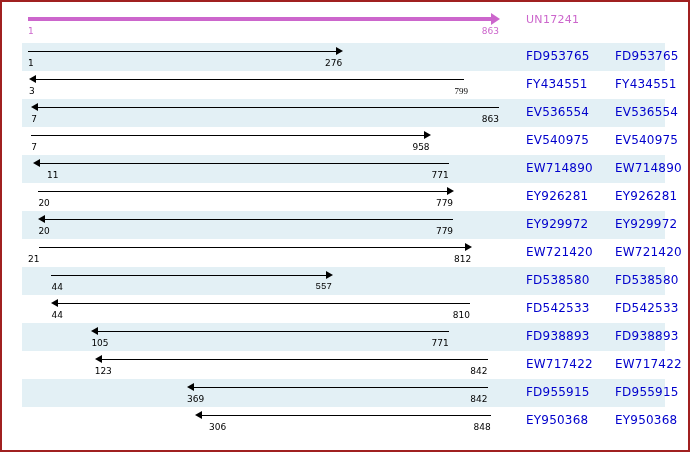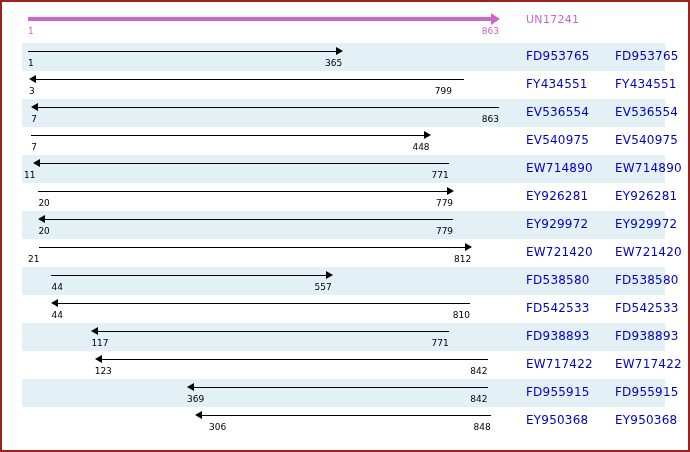--- a/index.html
+++ b/index.html
@@ -134,56 +134,56 @@
     <div class="query-tick right" style="left: 437px; width: 60px;">863</div>
     <div class="query-title">UN17241</div>
   </div>
 
   <div id="rows">
       <div class="row alt">
         <div class="band"></div>
         <div class="align-line" style="left: 26px; width: 308.182px;"></div>
         <div class="arrow-head right" style="left: 334.182px;"></div>
         <div class="coord start" style="left: 26px;">1</div>
-        <div class="coord end" style="left: 280.182px; width: 60px;">365</div>
+        <div class="coord end" style="left: 280.182px; width: 60px;">276</div>
         <div class="acc col1">FD953765</div>
         <div class="acc col2">FD953765</div>
       </div>
       <div class="row">
         <div class="band"></div>
         <div class="align-line" style="left: 33.0928px; width: 428.937px;"></div>
         <div class="arrow-head left" style="left: 27.0928px;"></div>
         <div class="coord start" style="left: 27.0928px;">3</div>
-        <div class="coord end" style="left: 390px; width: 60px;">799</div>
+        <div class="coord end" style="left: 406px; width: 60px; font-family: Liberation Serif, serif;">799</div>
         <div class="acc col1">FY434551</div>
         <div class="acc col2">FY434551</div>
       </div>
       <div class="row alt">
         <div class="band"></div>
         <div class="align-line" style="left: 35.2784px; width: 461.722px;"></div>
         <div class="arrow-head left" style="left: 29.2784px;"></div>
         <div class="coord start" style="left: 29.2784px;">7</div>
         <div class="coord end" style="left: 437px; width: 60px;">863</div>
         <div class="acc col1">EV536554</div>
         <div class="acc col2">EV536554</div>
       </div>
       <div class="row">
         <div class="band"></div>
         <div class="align-line" style="left: 29.2784px; width: 392.328px;"></div>
         <div class="arrow-head right" style="left: 421.607px;"></div>
         <div class="coord start" style="left: 29.2784px;">7</div>
-        <div class="coord end" style="left: 367.607px; width: 60px;">448</div>
+        <div class="coord end" style="left: 367.607px; width: 60px;">958</div>
         <div class="acc col1">EV540975</div>
         <div class="acc col2">EV540975</div>
       </div>
       <div class="row alt">
         <div class="band"></div>
         <div class="align-line" style="left: 37.464px; width: 409.267px;"></div>
         <div class="arrow-head left" style="left: 31.464px;"></div>
-        <div class="coord start" style="left: 22px;">11</div>
+        <div class="coord start" style="left: 45px;">11</div>
         <div class="coord end" style="left: 386.731px; width: 60px;">771</div>
         <div class="acc col1">EW714890</div>
         <div class="acc col2">EW714890</div>
       </div>
       <div class="row">
         <div class="band"></div>
         <div class="align-line" style="left: 36.3817px; width: 408.72px;"></div>
         <div class="arrow-head right" style="left: 445.102px;"></div>
         <div class="coord start" style="left: 36.3817px;">20</div>
         <div class="coord end" style="left: 391.102px; width: 60px;">779</div>
@@ -206,38 +206,38 @@
         <div class="coord start" style="left: 26px;">21</div>
         <div class="coord end" style="left: 409.133px; width: 60px;">812</div>
         <div class="acc col1">EW721420</div>
         <div class="acc col2">EW721420</div>
       </div>
       <div class="row alt">
         <div class="band"></div>
         <div class="align-line" style="left: 49.4954px; width: 274.305px;"></div>
         <div class="arrow-head right" style="left: 323.8px;"></div>
         <div class="coord start" style="left: 49.4954px;">44</div>
-        <div class="coord end" style="left: 269.8px; width: 60px;">557</div>
+        <div class="coord end" style="left: 269.8px; width: 60px; font-family: Liberation Mono, monospace;">557</div>
         <div class="acc col1">FD538580</div>
         <div class="acc col2">FD538580</div>
       </div>
       <div class="row">
         <div class="band"></div>
         <div class="align-line" style="left: 55.4954px; width: 412.545px;"></div>
         <div class="arrow-head left" style="left: 49.4954px;"></div>
         <div class="coord start" style="left: 49.4954px;">44</div>
         <div class="coord end" style="left: 408.041px; width: 60px;">810</div>
         <div class="acc col1">FD542533</div>
         <div class="acc col2">FD542533</div>
       </div>
       <div class="row alt">
         <div class="band"></div>
         <div class="align-line" style="left: 95.3828px; width: 351.348px;"></div>
         <div class="arrow-head left" style="left: 89.3828px;"></div>
-        <div class="coord start" style="left: 89.3828px;">117</div>
+        <div class="coord start" style="left: 89.3828px;">105</div>
         <div class="coord end" style="left: 386.731px; width: 60px;">771</div>
         <div class="acc col1">FD938893</div>
         <div class="acc col2">FD938893</div>
       </div>
       <div class="row">
         <div class="band"></div>
         <div class="align-line" style="left: 98.6613px; width: 386.864px;"></div>
         <div class="arrow-head left" style="left: 92.6613px;"></div>
         <div class="coord start" style="left: 92.6613px;">123</div>
         <div class="coord end" style="left: 425.526px; width: 60px;">842</div>

